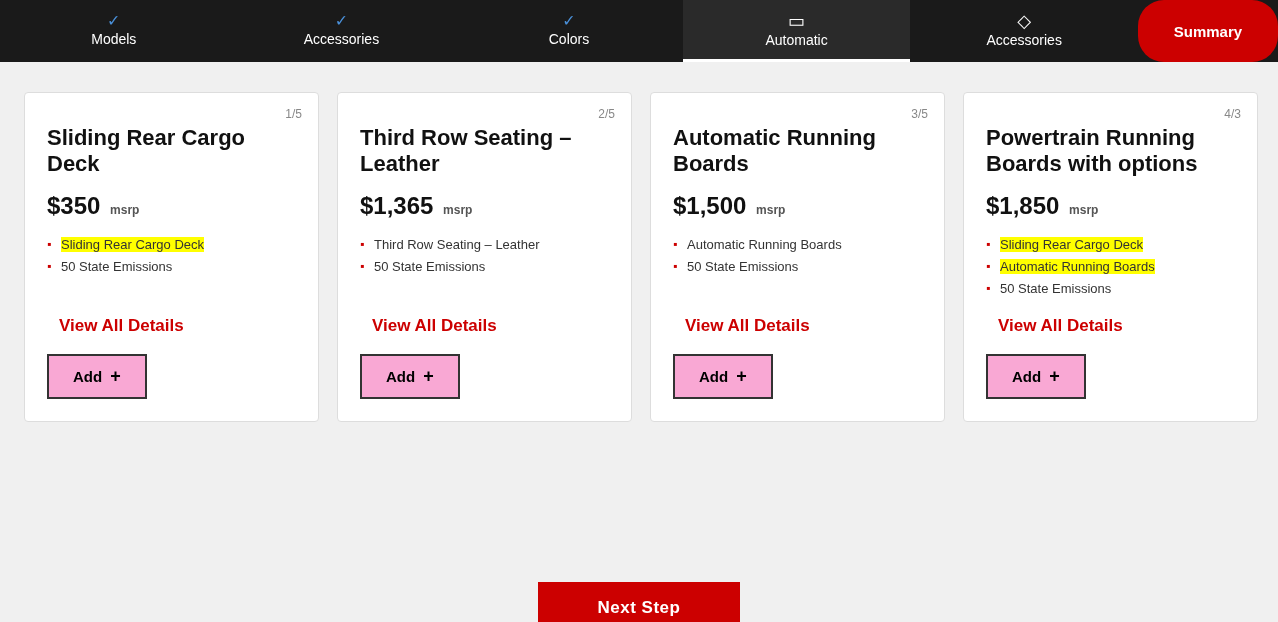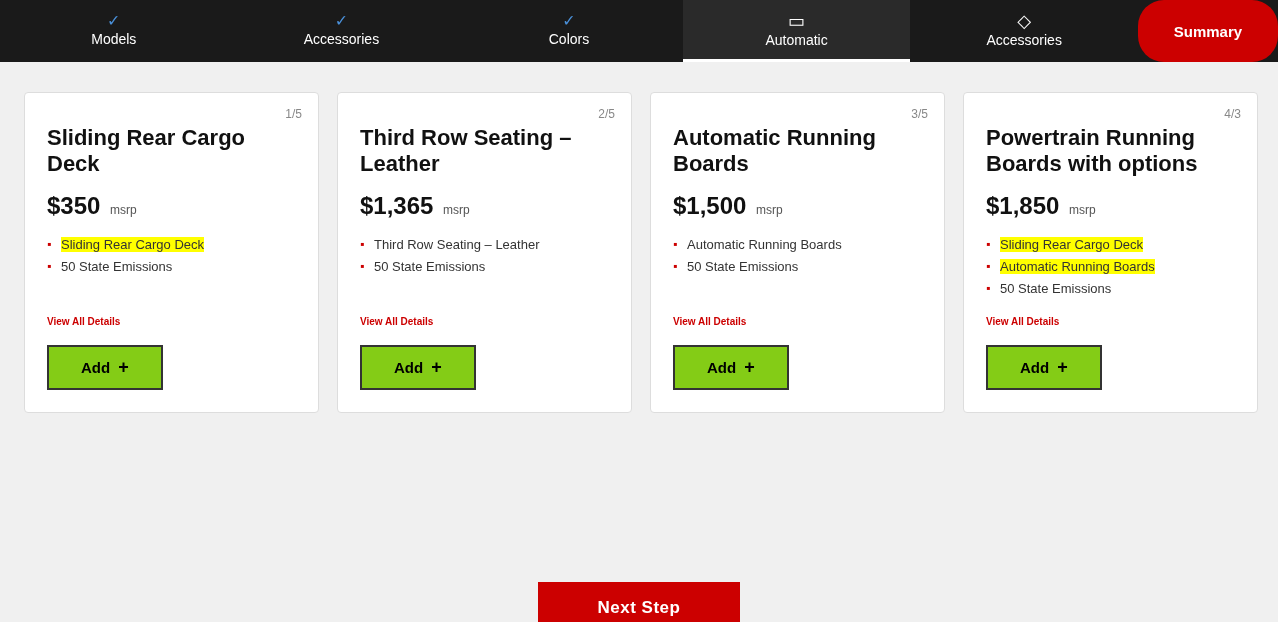--- a/index.html
+++ b/index.html
@@ -95,21 +95,21 @@
     }
 
     .card-price {
       font-size: 24px;
       font-weight: bold;
       color: #111;
       margin-bottom: 14px;
     }
     .card-price .msrp {
       font-size: 12px;
-      font-weight: normal;
+      font-weight: bold;
       color: #555;
       margin-left: 3px;
     }
 
     .card-features {
       list-style: none;
       margin-bottom: 16px;
       flex: 1;
     }
     .card-features li {
@@ -126,32 +126,33 @@
       left: 0;
       font-size: 12px;
     }
 
     .highlight {
       background: yellow;
     }
 
     .view-details {
       color: #cc0000;
-      font-size: 10px;
+      font-size: 17px;
       font-weight: bold;
       cursor: pointer;
       text-decoration: none;
       margin-bottom: 18px;
       display: inline-block;
+      margin-left: 12px;
     }
 
     .add-btn {
       border: 2px solid #333;
-      background: #84cc16;
-      padding: 10px 32px;
+      background: #f9a8d4;
+      padding: 10px 24px;
       font-size: 15px;
       font-weight: bold;
       cursor: pointer;
       display: flex;
       align-items: center;
       gap: 8px;
       width: fit-content;
     }
     .add-btn .plus {
       font-size: 18px;

